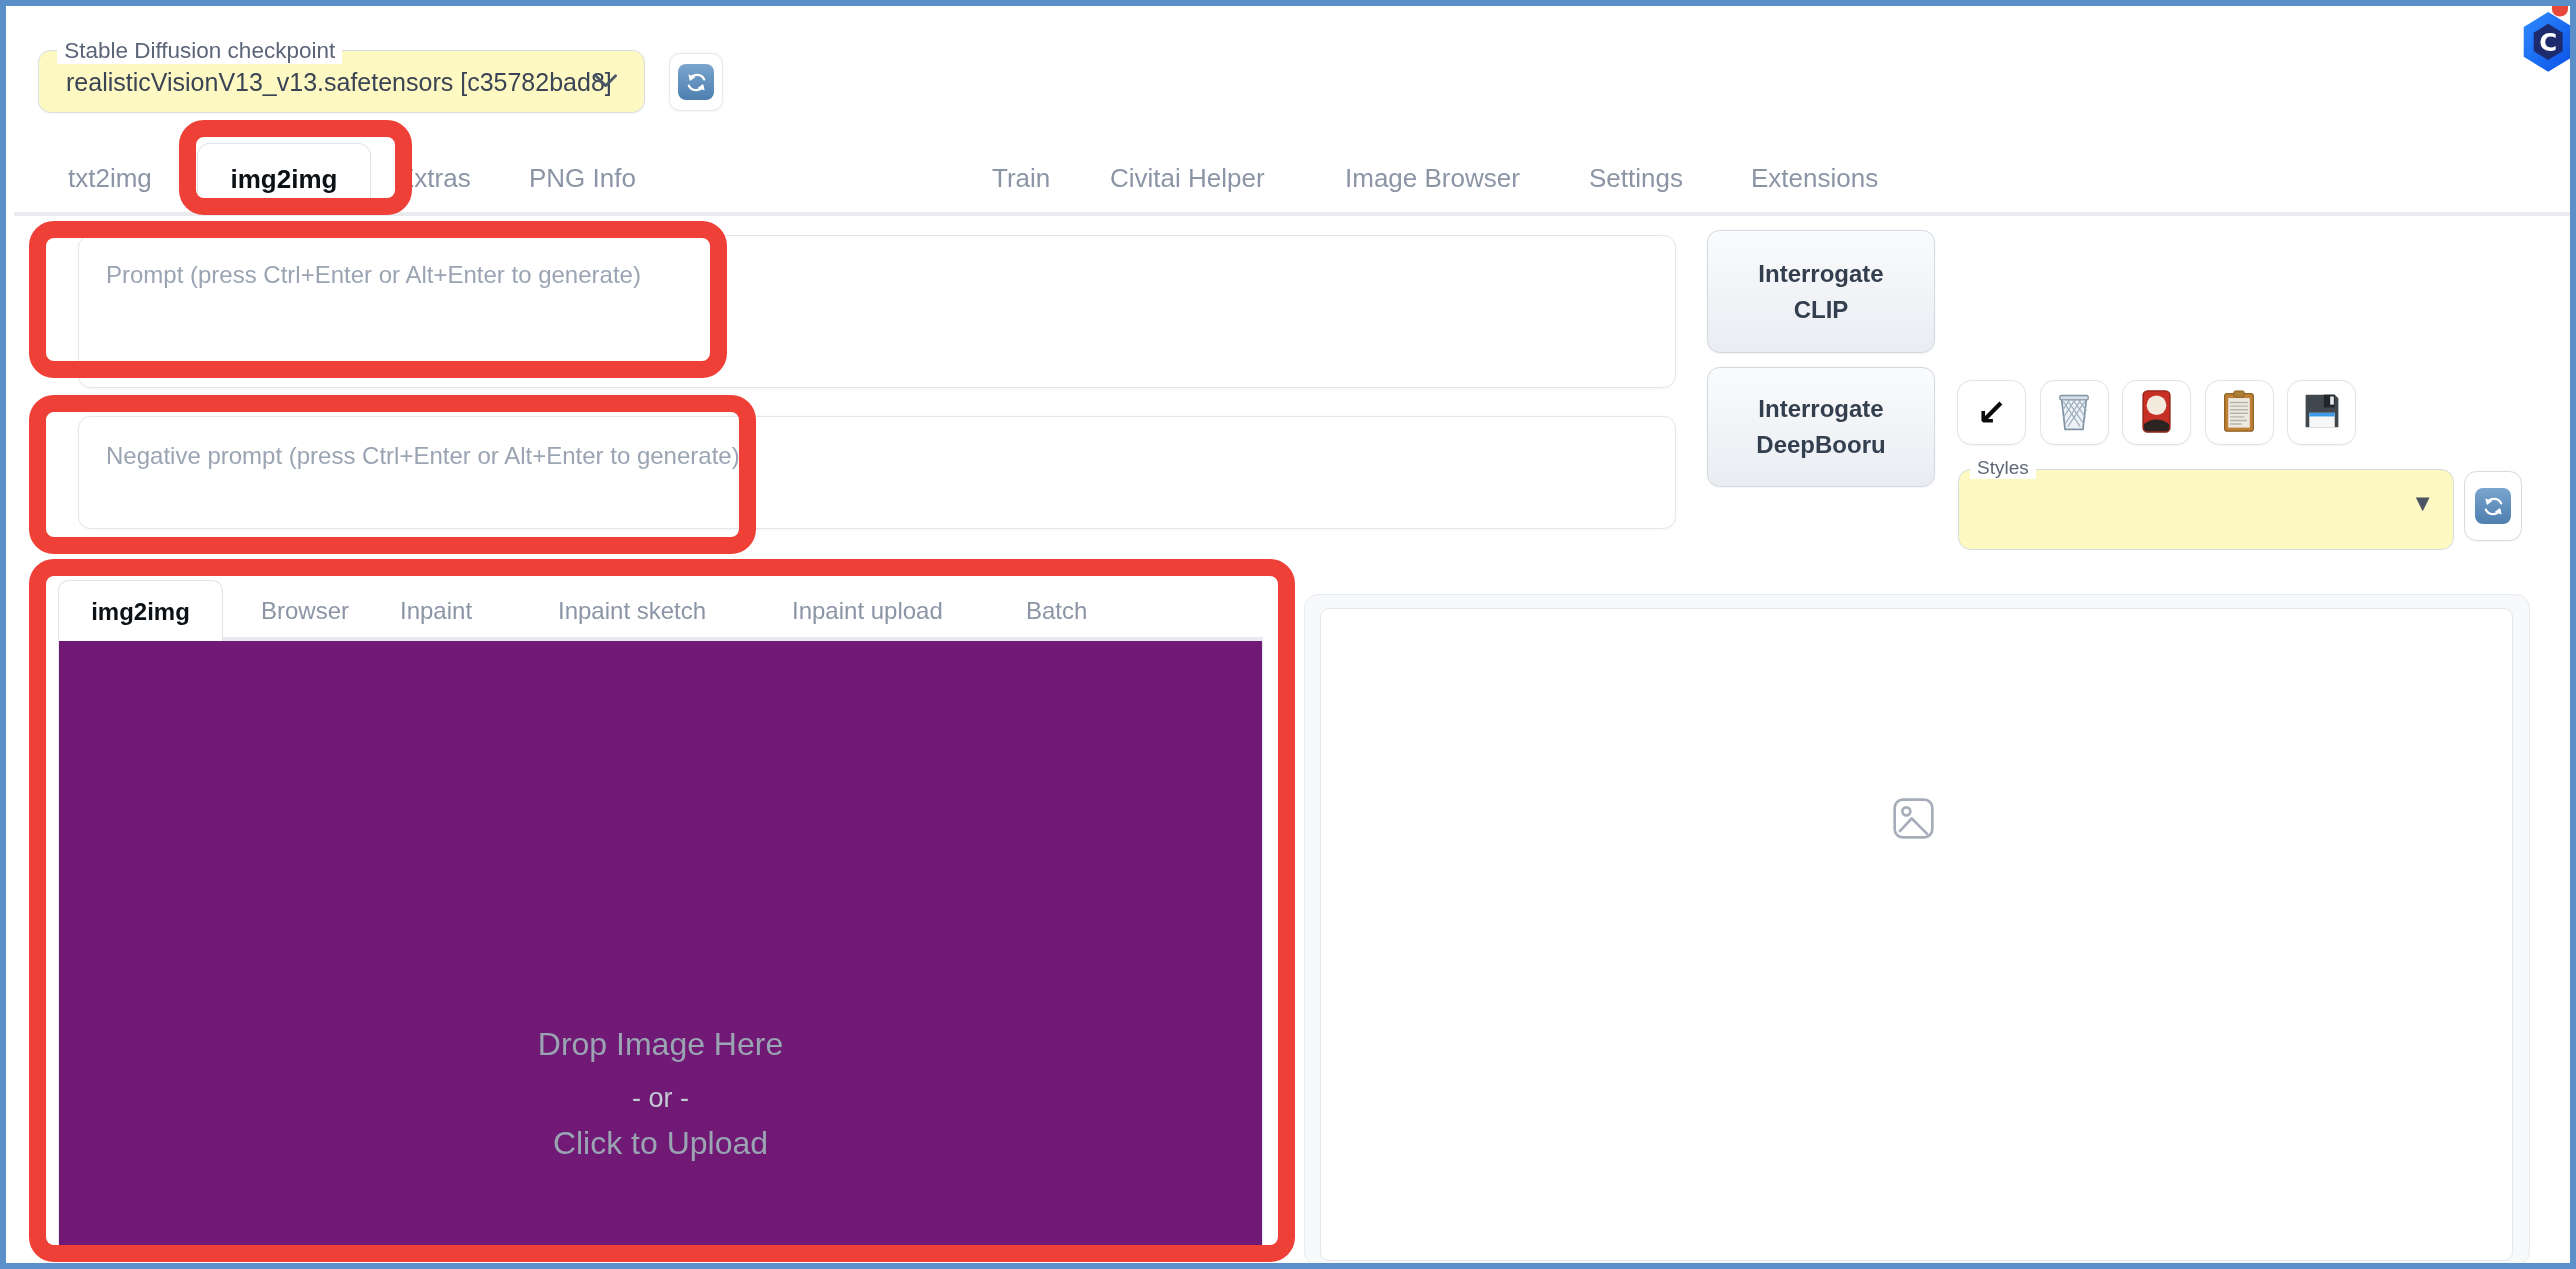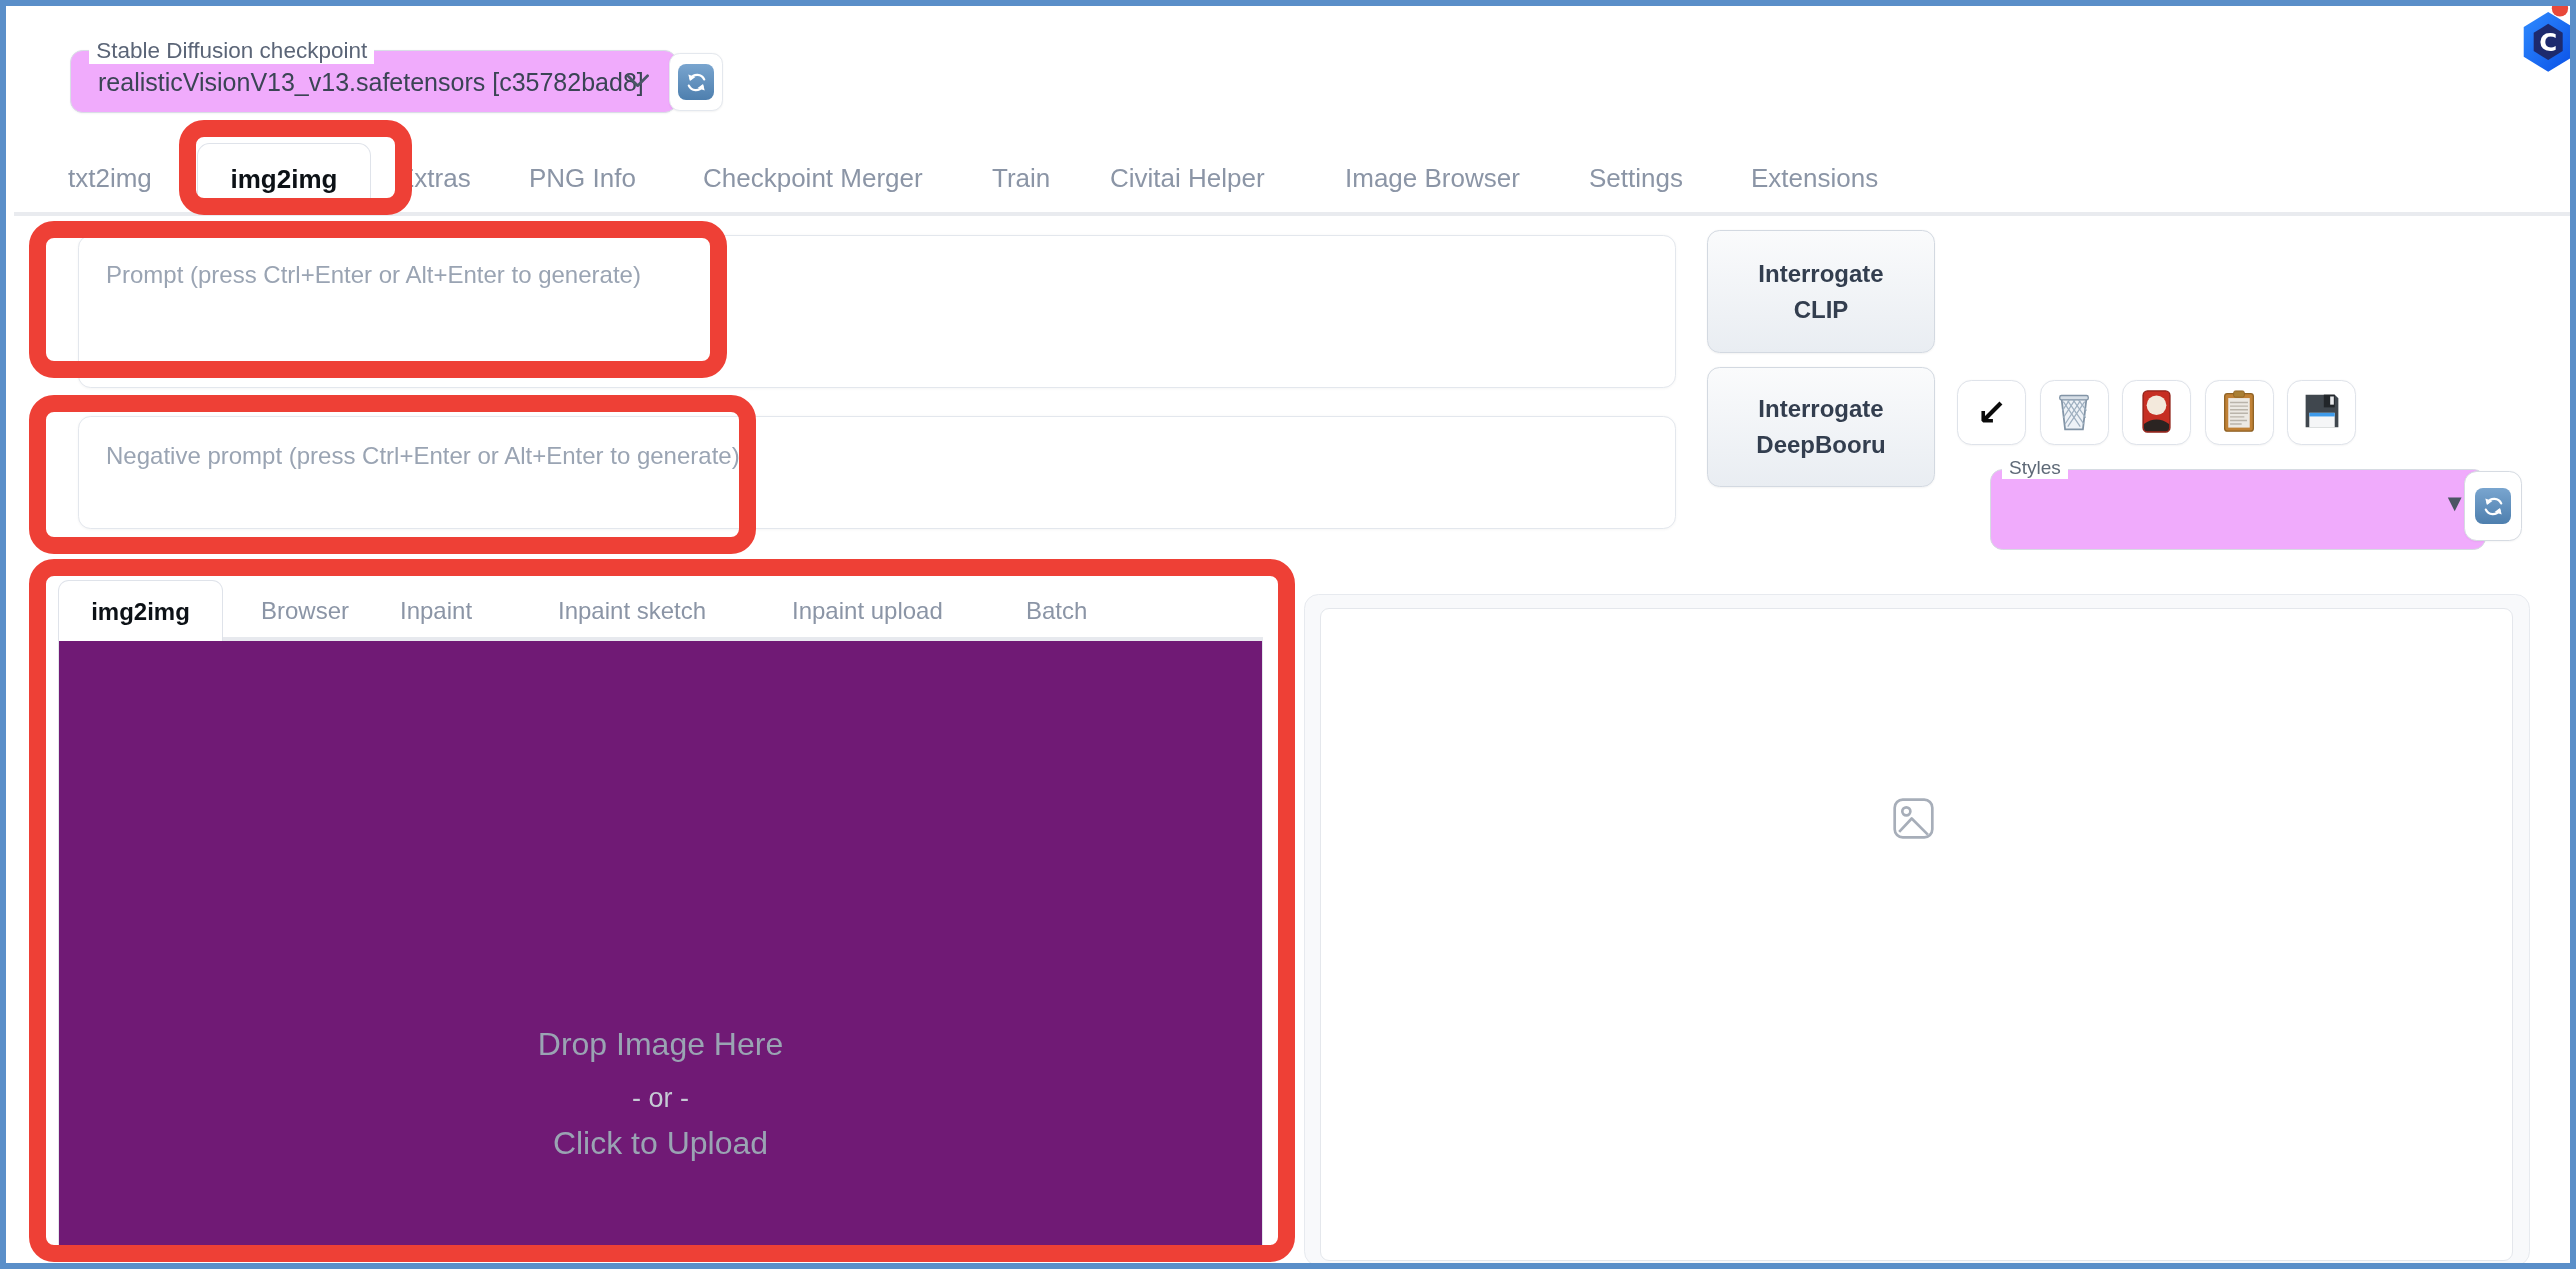--- a/index.html
+++ b/index.html
@@ -3,21 +3,21 @@
 <meta charset="utf-8">
 <style>
   html,body{margin:0;padding:0;background:#c9d4df;}
   #screen{
     position:relative; width:2576px; height:1269px; box-sizing:border-box;
     background:#ffffff; overflow:hidden;
     border:6.3px solid var(--window-border,#5a8fc9);
     font-family:"Liberation Sans","DejaVu Sans",sans-serif;
   }
   
-  .fieldset{position:absolute; box-sizing:border-box; border:0.9px solid #d9dee6; border-radius:12.6px; background:#f0abfc;margin-left:32px;}
+  .fieldset{position:absolute; box-sizing:border-box; border:0.9px solid #d9dee6; border-radius:12.6px; background:#fef9c3;}
   #ckpt{left:32px; top:44px; width:607px; height:63px; box-shadow:0 0.9px 1.8px rgba(0,0,0,.04); cursor:pointer;}
   .legend{position:absolute; top:-13.5px; left:18px; background:#fff; padding:0 7.2px; font-size:22.5px; color:#5b6577; white-space:nowrap;}
   #ckpt .value{position:absolute; left:27px; top:0; height:63px; line-height:63px; font-size:25px; color:#3a4454; white-space:nowrap;}
   #ckpt .chev{position:absolute; right:27px; top:23.4px;}
   #ckpt-refresh{position:absolute; left:663px; top:47px; width:52px; height:56px; border:0.9px solid #e4e8ee; border-radius:10.8px;
     background:#fff; display:flex; align-items:center; justify-content:center; cursor:pointer; box-shadow:0 0.9px 1.8px rgba(0,0,0,.05);}
   .refresh-tile{width:36px; height:36px; border-radius:8px; background:linear-gradient(180deg,var(--refresh-blue-top,#79a5cf),var(--refresh-blue-bottom,#4e7fae));
     display:flex; align-items:center; justify-content:center;}
   
   #civitai{position:absolute; left:2515px; top:-3.6px; z-index:60; cursor:pointer;}
@@ -122,21 +122,20 @@
       <polygon points="30,11 57,27.5 57,60.5 30,77 3,60.5 3,27.5" fill="url(#hexg)"></polygon>
       <polygon points="30,24 46,34 46,54 30,64 14,54 14,34" fill="#1d2a6e"></polygon>
       <text x="30" y="54" text-anchor="middle" font-size="27" font-weight="bold" fill="#ffffff" font-family="DejaVu Sans, sans-serif">C</text>
     </svg>
   </div>
 
   <div class="tab t0">txt2img</div>
   <div class="tab sel">img2img</div>
   <div class="tab t2">Extras</div>
   <div class="tab t3">PNG Info</div>
-  <div class="tab t4">Checkpoint Merger</div>
   <div class="tab t5">Train</div>
   <div class="tab t6">Civitai Helper</div>
   <div class="tab t7">Image Browser</div>
   <div class="tab t8">Settings</div>
   <div class="tab t9">Extensions</div>
   <div id="tab-underline"></div>
 
   <textarea class="prompt" id="prompt" placeholder="Prompt (press Ctrl+Enter or Alt+Enter to generate)" style=""></textarea>
   <textarea class="prompt" id="negprompt" placeholder="Negative prompt (press Ctrl+Enter or Alt+Enter to generate)" style=""></textarea>
 

